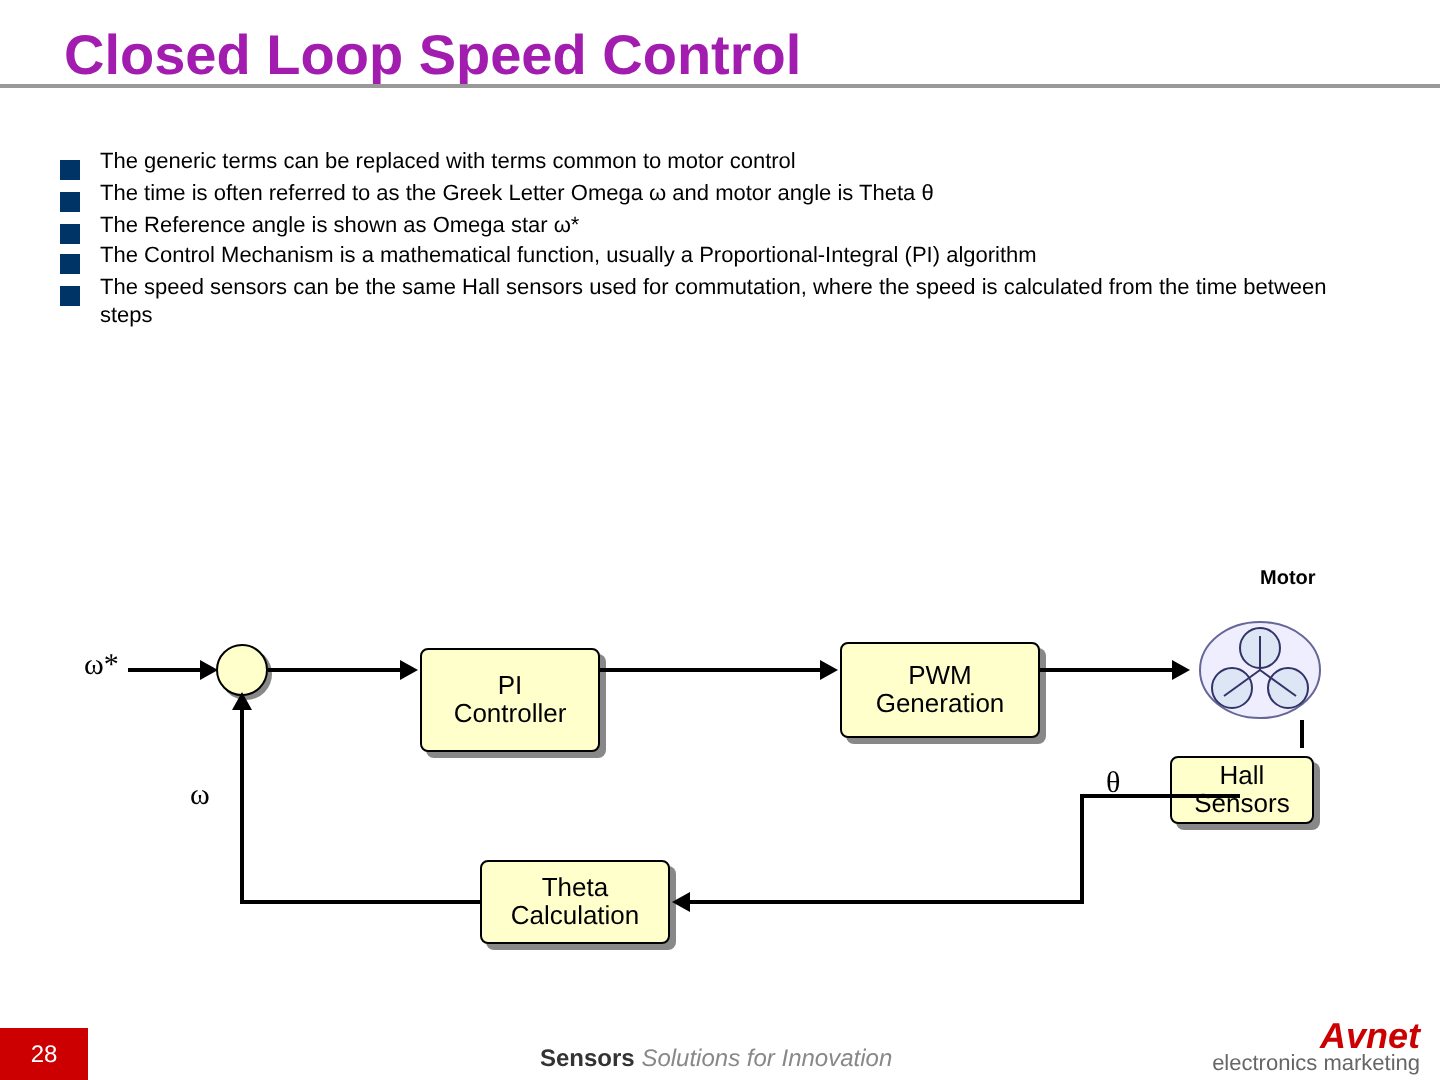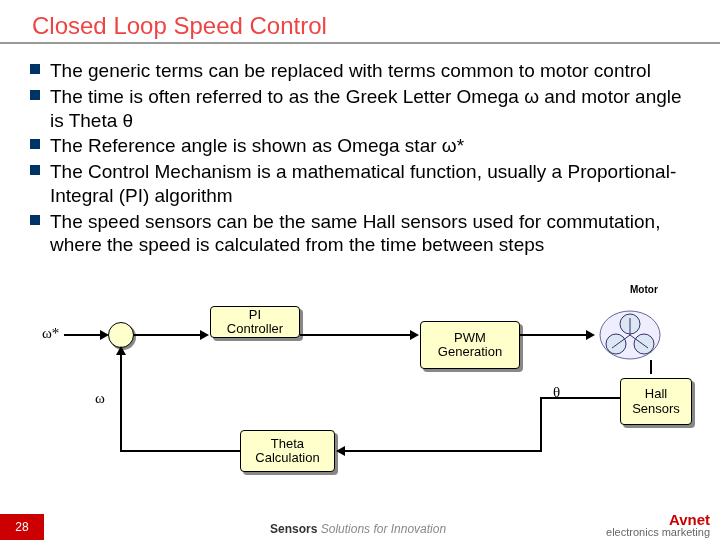--- a/index.html
+++ b/index.html
@@ -1,40 +1,40 @@
 <!DOCTYPE html>
 <html><head>
 <meta charset="utf-8">
 <style>
   * { margin: 0; padding: 0; box-sizing: border-box; }
   body { width: 720px; height: 540px; font-family: Verdana, Arial, sans-serif; background: #fff; position: relative; overflow: hidden; }
   .slide { width: 100%; height: 100%; position: relative; }
-  .title { position: absolute; left: 32px; top: 12px; font-size: 24px; font-weight: normal; color: #ef4444; }
+  .title { position: absolute; left: 32px; top: 12px; font-size: 28px; font-weight: bold; color: #a21caf; }
   .rule { position: absolute; left: 0; top: 42px; width: 720px; height: 2px; background: #999; }
-  .bullets { position: absolute; left: 30px; top: 59px; width: 660px; font-size: 19px; color: #000; line-height: 1.25; }
+  .bullets { position: absolute; left: 30px; top: 75px; width: 660px; font-size: 11px; color: #000; line-height: 1.25; }
   .bullets li { list-style: none; position: relative; padding-left: 20px; margin-bottom: 2px; }
   .bullets li::before { content: ""; position: absolute; left: 0; top: 5px; width: 10px; height: 10px; background: #003366; }
   .diagram { position: absolute; left: 0; top: 300px; width: 720px; height: 180px; }
   .box { position: absolute; background: #ffffcc; border: 1px solid #000; text-align: center; font-size: 13px; display: flex; align-items: center; justify-content: center; line-height: 1.1; }
   .shadow { box-shadow: 3px 3px 0 #888; border-radius: 4px; }
   .sumnode { position: absolute; width: 26px; height: 26px; background: #ffffcc; border: 1px solid #000; border-radius: 50%; box-shadow: 2px 2px 0 #888; }
   .lbl { position: absolute; font-size: 15px; font-family: 'Times New Roman', serif; }
   .arrow { position: absolute; background: #000; }
   .arrow.h { height: 2px; }
   .arrow.v { width: 2px; }
   .ahead-r { position: absolute; width: 0; height: 0; border-top: 5px solid transparent; border-bottom: 5px solid transparent; border-left: 9px solid #000; }
   .ahead-l { position: absolute; width: 0; height: 0; border-top: 5px solid transparent; border-bottom: 5px solid transparent; border-right: 9px solid #000; }
   .ahead-u { position: absolute; width: 0; height: 0; border-left: 5px solid transparent; border-right: 5px solid transparent; border-bottom: 9px solid #000; }
   .motor-label { position: absolute; font-size: 10px; font-weight: bold; }
   .footer { position: absolute; bottom: 0; left: 0; width: 720px; height: 26px; margin-top: 24px; }
   .redstrip { position: absolute; left: 0; bottom: 0; width: 44px; height: 26px; background: #c00; color: #fff; font-size: 12px; text-align: center; line-height: 26px; }
   .devcon { position: absolute; left: 270px; bottom: 4px; font-size: 12px; font-style: italic; color: #888; }
   .devcon b { color: #333; font-style: normal; }
   .avnet { position: absolute; right: 10px; bottom: 2px; font-size: 11px; color: #666; text-align: right; line-height: 1; }
-  .avnet .brand { font-weight: bold; color: #c00; font-size: 15px; }
+  .avnet .brand { font-weight: bold; color: #c00; font-size: 18px; font-style: italic; }
   .motor-svg { position: absolute; }
 </style>
 </head>
 <body>
 <div class="slide">
 
 <div class="title">Closed Loop Speed Control</div>
 <div class="rule"></div>
 
 <ul class="bullets">
@@ -47,25 +47,25 @@
 
 <div class="diagram">
 
   <span class="lbl" style="left:42px; top:25px;">ω*</span>
   <span class="lbl" style="left:95px; top:90px;">ω</span>
   <span class="lbl" style="left:553px; top:84px;">θ</span>
   <span class="motor-label" style="left:630px; top:-16px;">Motor</span>
 
   <div class="sumnode" style="left:108px; top:22px;"></div>
 
-  <div class="box shadow" style="left:210px; top:6px; width:90px; height:32px; white-space:pre;">PI
+  <div class="box shadow" style="left:210px; top:24px; width:90px; height:52px; white-space:pre;">PI
 Controller</div>
   <div class="box shadow" style="left:420px; top:21px; width:100px; height:48px; white-space:pre;">PWM
 Generation</div>
-  <div class="box shadow" style="left:620px; top:78px; width:72px; height:47px; white-space:pre;">Hall
+  <div class="box shadow" style="left:585px; top:78px; width:72px; height:34px; white-space:pre;">Hall
 Sensors</div>
   <div class="box shadow" style="left:240px; top:130px; width:95px; height:42px; white-space:pre;">Theta
 Calculation</div>
 
   <svg class="motor-svg" style="left:590px; top:2px;" width="80" height="66">
     <ellipse cx="40" cy="33" rx="30" ry="24" fill="#eef" stroke="#669" stroke-width="1"></ellipse>
     <ellipse cx="40" cy="22" rx="10" ry="10" fill="#dde6f5" stroke="#336" stroke-width="1"></ellipse>
     <ellipse cx="26" cy="42" rx="10" ry="10" fill="#dde6f5" stroke="#336" stroke-width="1"></ellipse>
     <ellipse cx="54" cy="42" rx="10" ry="10" fill="#dde6f5" stroke="#336" stroke-width="1"></ellipse>
     <line x1="40" y1="33" x2="40" y2="16" stroke="#336"></line>

